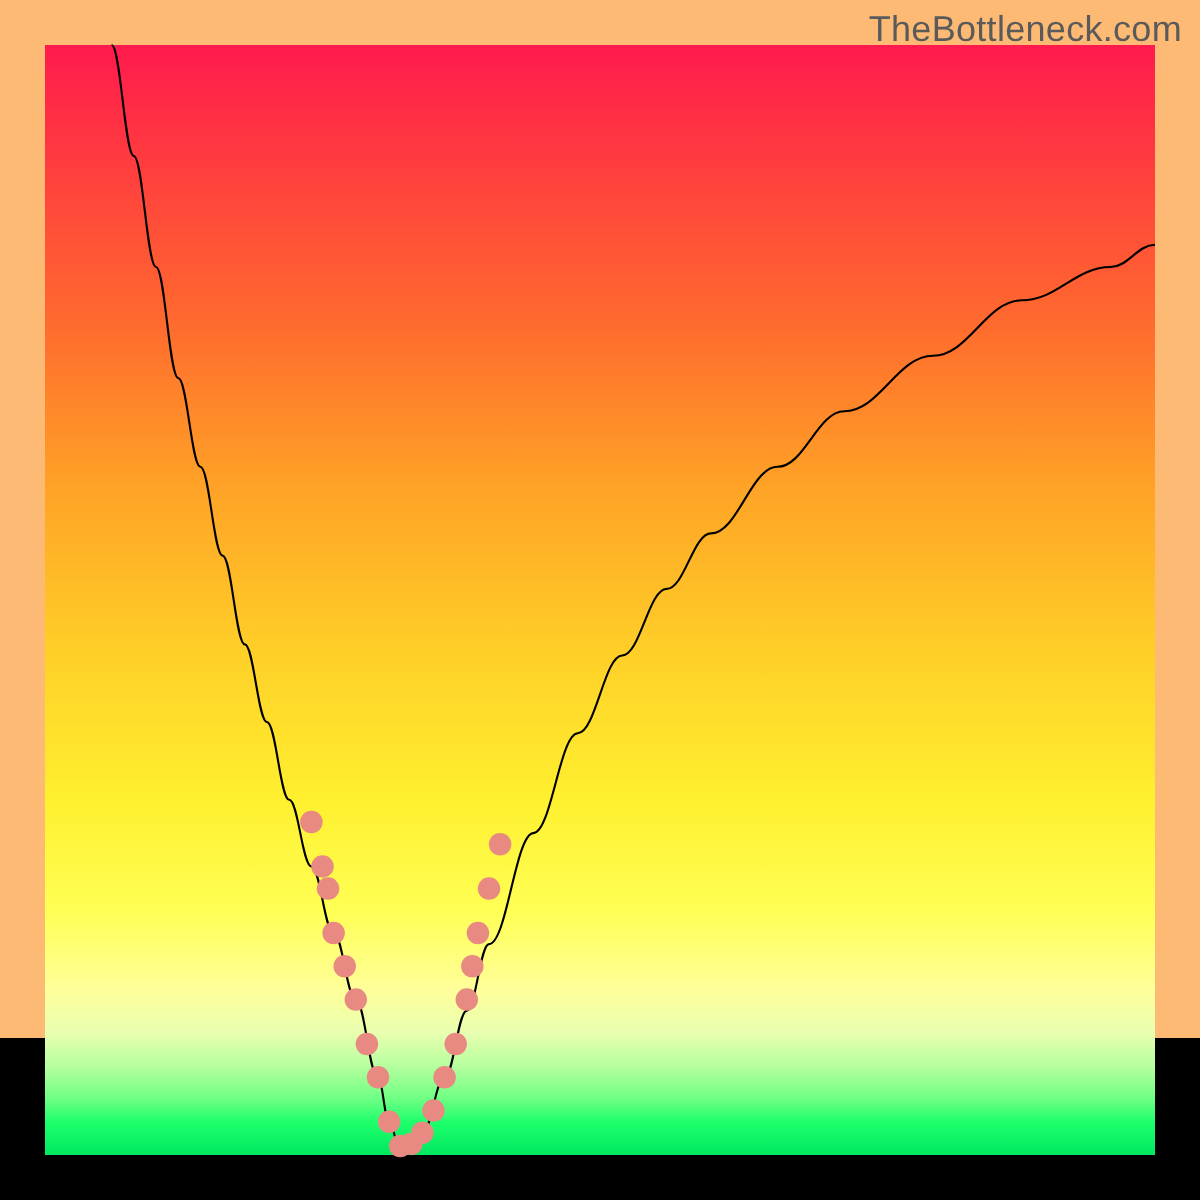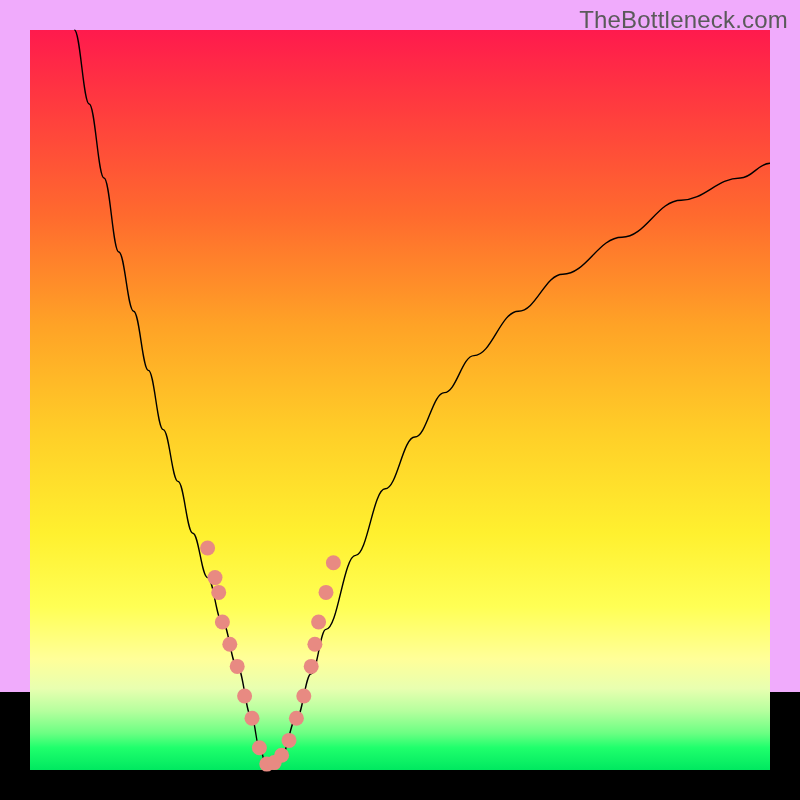--- a/index.html
+++ b/index.html
@@ -10,21 +10,21 @@
     overflow: hidden;
     background: #000;
     font-family: Arial, Helvetica, sans-serif;
   }
   .frame {
     position: absolute;
     left: 0;
     top: 0;
     width: 800px;
     height: 692px;
-    background: #f0abfc;
+    background: #fdba74;
   }
   .plot {
     position: absolute;
     left: 30px;
     top: 30px;
     width: 740px;
     height: 740px;
     background: linear-gradient(to bottom,
       #ff1a4d 0%,
       #ff3a3f 10%,

